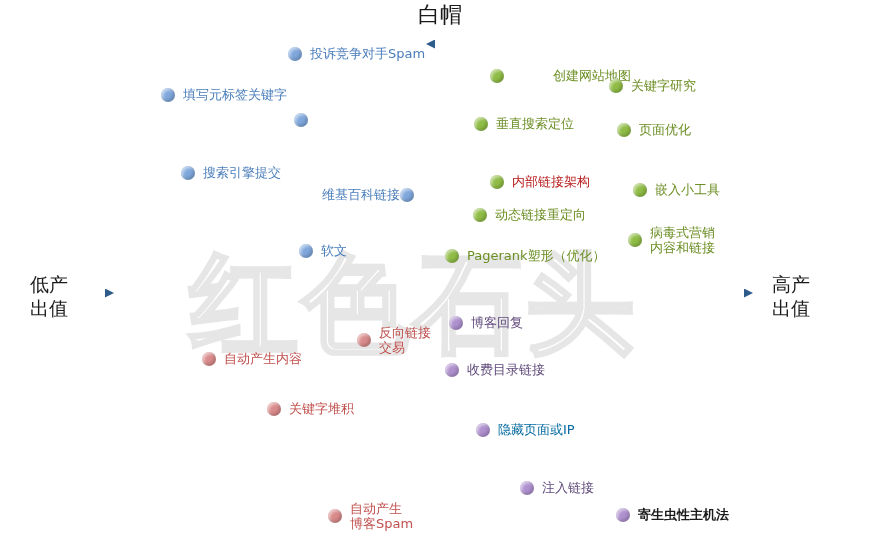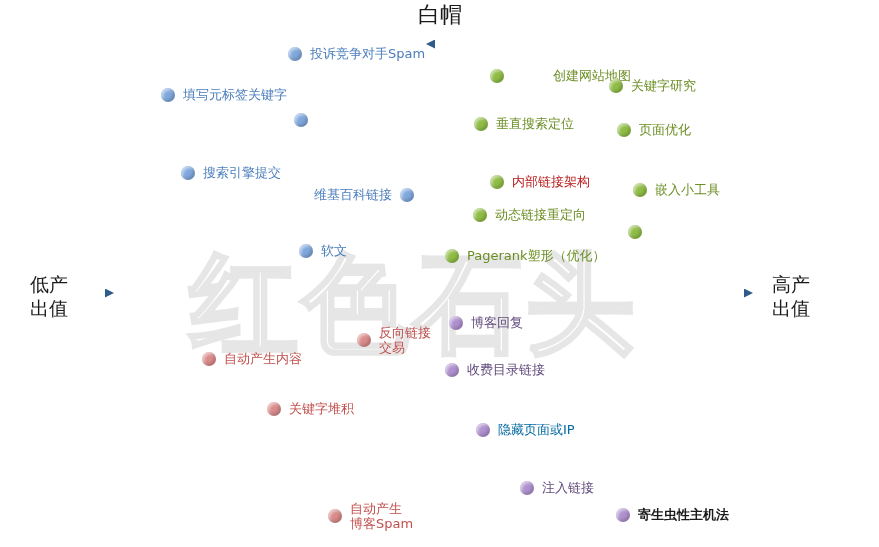--- a/index.html
+++ b/index.html
@@ -74,21 +74,21 @@
   .pt .dot {
     width: 14px;
     height: 14px;
     border-radius: 50%;
     flex: 0 0 14px;
     box-shadow: inset -2px -2px 3px rgba(0,0,0,0.18),
                 inset 2px 2px 3px rgba(255,255,255,0.55);
   }
   .pt .lbl { display: inline-block; }
   .pt.left-label  { flex-direction: row-reverse; }
-  .pt.left-label .lbl  { margin-right: 8px; text-align: left; }
+  .pt.left-label .lbl  { text-align: left; }
   .pt.right-label .lbl { margin-left: 8px; text-align: left; }
 </style>
 </head>
 <body>
 
 <div id="chart-root">
 
   <div class="watermark">红色石头</div>
 
   <svg class="axis-svg" viewBox="0 0 879 547">
@@ -154,20 +154,24 @@
       <div class="pt right-label" style="left: 633px; top: 182px;">
         <span class="dot" style="background: rgb(143, 188, 69);"></span>
         <span class="lbl" style="color: rgb(107, 142, 35);">嵌入小工具</span>
       </div>
       <div class="pt right-label" style="left: 473px; top: 207px;">
         <span class="dot" style="background: rgb(143, 188, 69);"></span>
         <span class="lbl" style="color: rgb(107, 142, 35);">动态链接重定向</span>
       </div>
       <div class="pt right-label" style="left: 628px; top: 225px;">
         <span class="dot" style="background: rgb(143, 188, 69);"></span>
+        <span class="lbl" style="color: rgb(107, 142, 35);">
+          <div>病毒式营销</div>
+          <div>内容和链接</div>
+        </span>
       </div>
       <div class="pt right-label" style="left: 445px; top: 248px;">
         <span class="dot" style="background: rgb(143, 188, 69);"></span>
         <span class="lbl" style="color: rgb(107, 142, 35);">Pagerank塑形（优化）</span>
       </div>
       <div class="pt right-label" style="left: 288px; top: 46px;">
         <span class="dot" style="background: rgb(127, 167, 220);"></span>
         <span class="lbl" style="color: rgb(74, 126, 187);">投诉竞争对手Spam</span>
       </div>
       <div class="pt right-label" style="left: 161px; top: 87px;">

